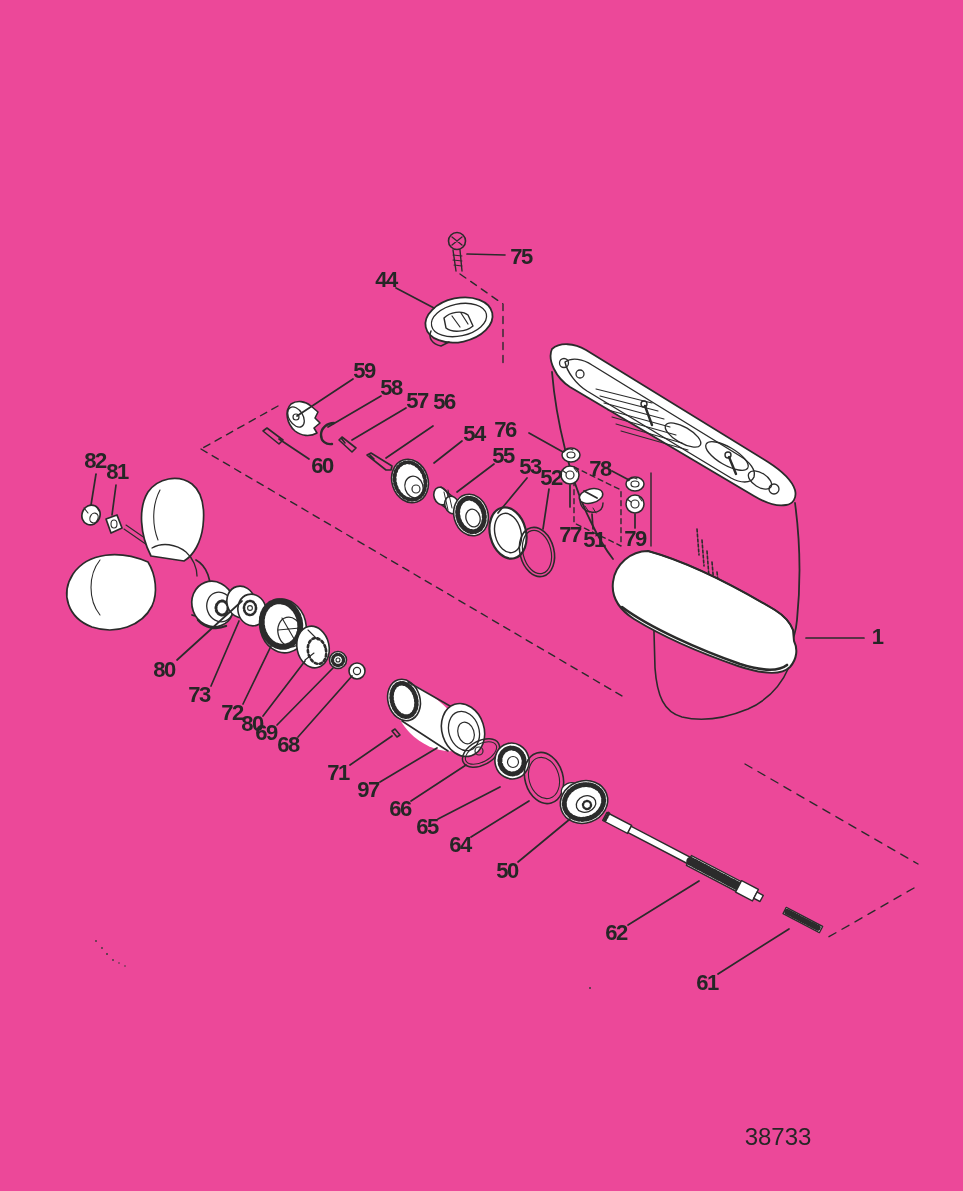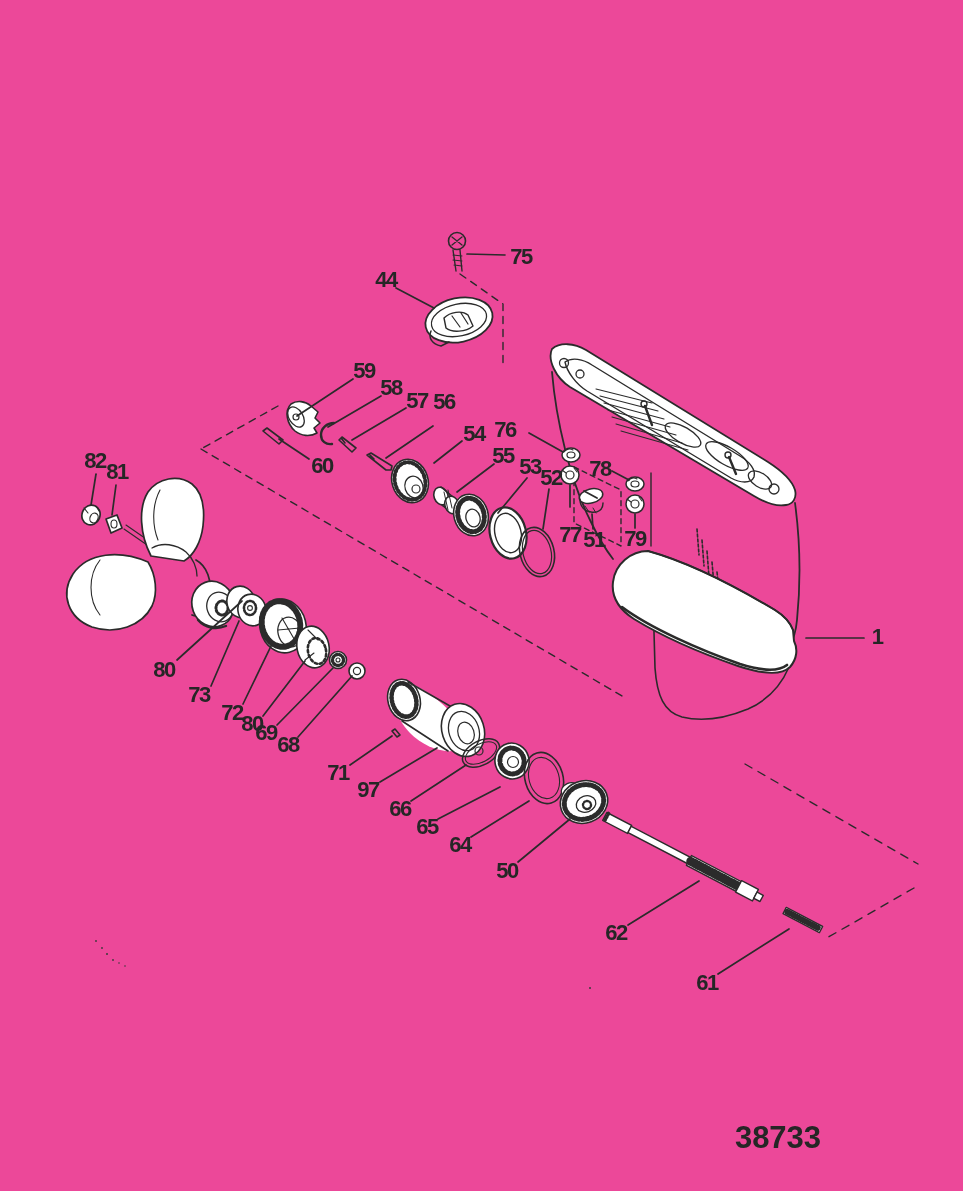--- a/index.html
+++ b/index.html
@@ -3,21 +3,21 @@
 <meta charset="utf-8">
 <style>
   html,body{margin:0;padding:0;background:#ffffff;}
   .stage{position:relative;width:963px;height:1191px;background:#ec4899;overflow:hidden;
          font-family:"Liberation Sans","DejaVu Sans",sans-serif;}
   .stage svg{position:absolute;left:0;top:0;}
   .callout{position:absolute;transform:translate(-50%,-50%);
            font-weight:bold;font-size:22px;letter-spacing:-1.5px;color:#262626;
            white-space:nowrap;line-height:1;}
   .drawing-number{position:absolute;transform:translate(-50%,-50%);
-           font-weight:bold;font-size:31px;letter-spacing:0px;color:#262626;line-height:1;}
+           font-weight:normal;font-size:24px;letter-spacing:0px;color:#262626;line-height:1;}
   .ink{stroke:#2b2b2b;fill:none;stroke-linecap:round;stroke-linejoin:round;}
   .wfill{fill:#ffffff;}
 </style>
 </head>
 <body>
 
 <div class="stage">
 
 <svg width="963" height="1191" viewBox="0 0 963 1191">
 

